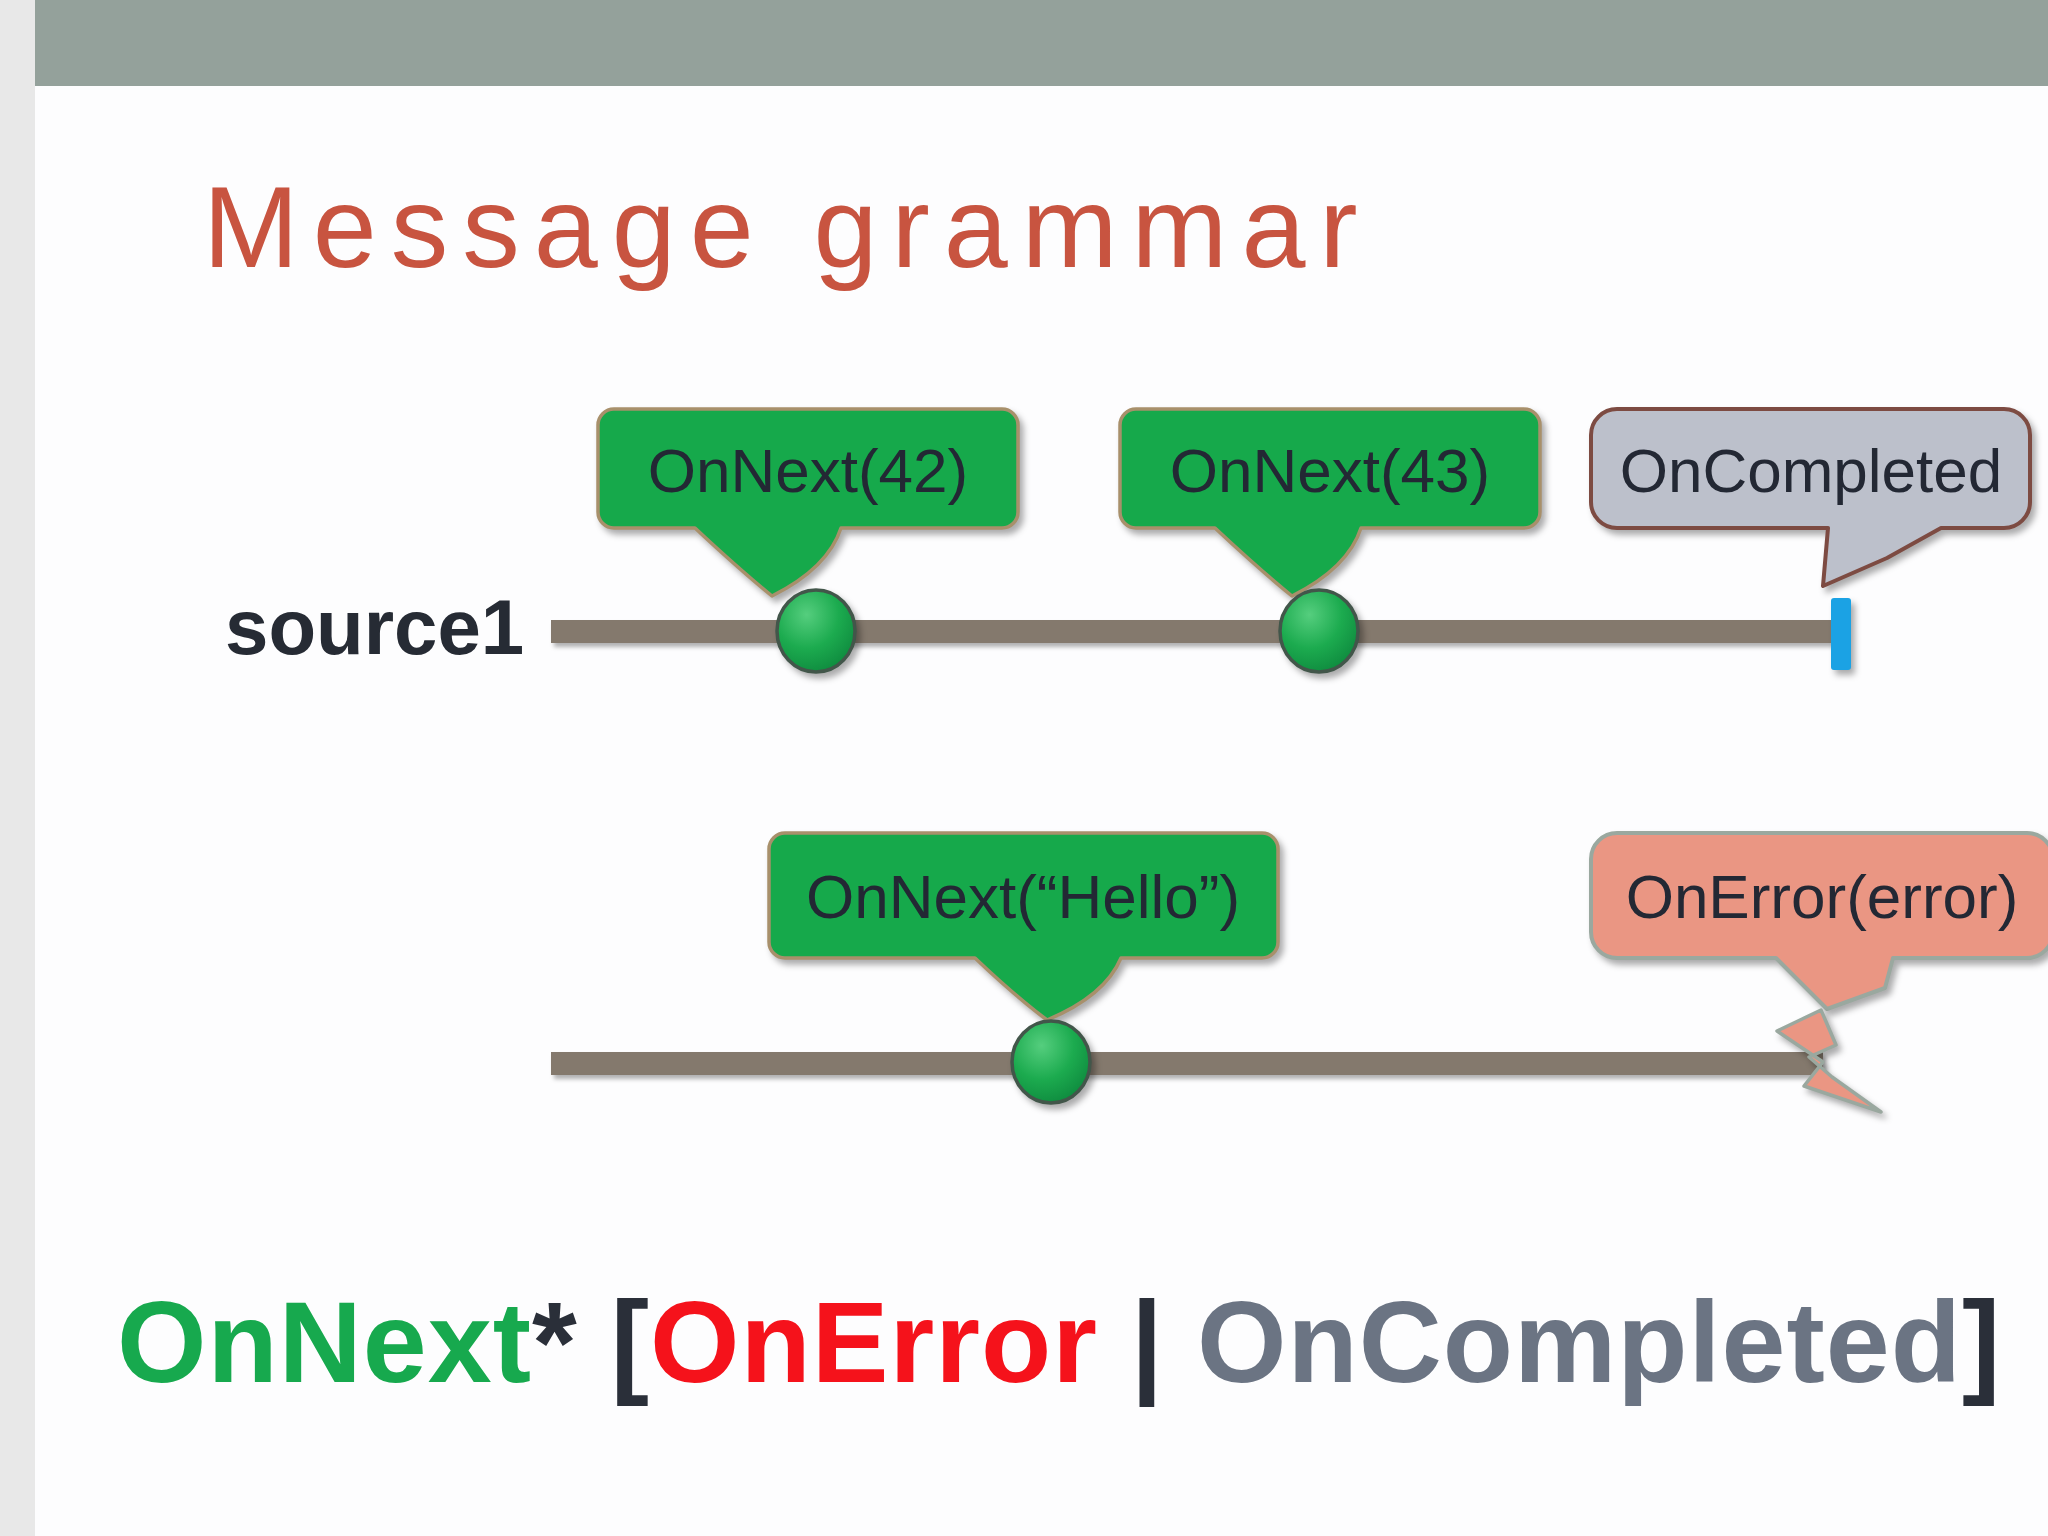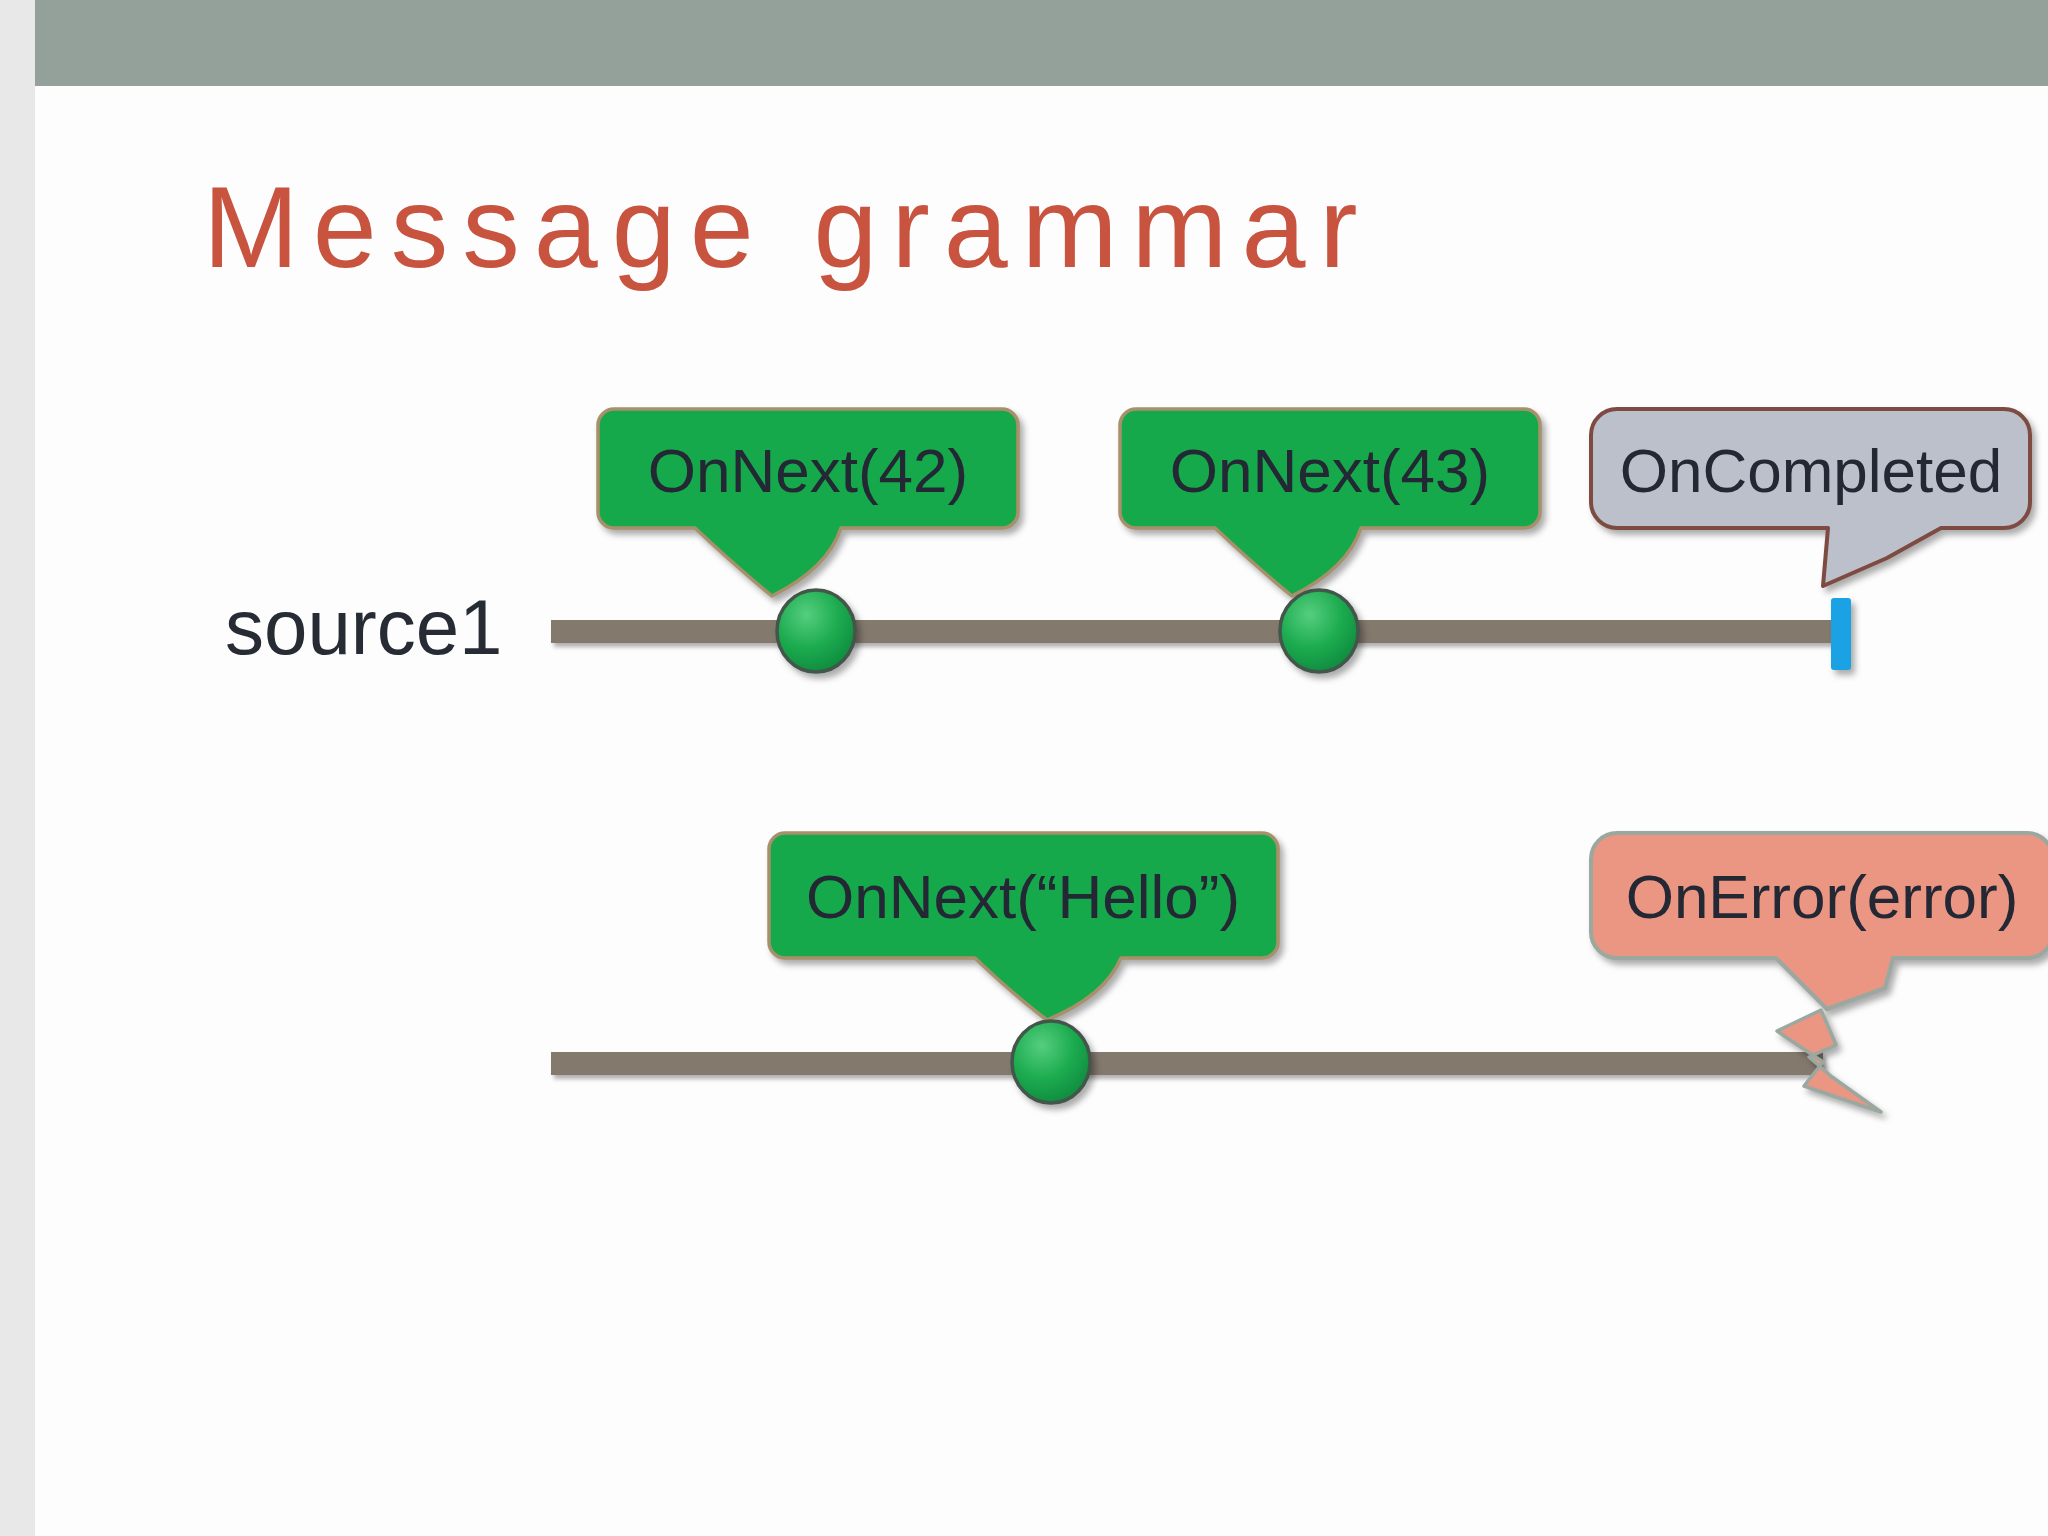--- a/index.html
+++ b/index.html
@@ -6,21 +6,21 @@
   .slide{
     position:relative;width:2048px;height:1536px;overflow:hidden;
     background:#fdfdfe;font-family:"Liberation Sans",sans-serif;margin-left:35px;
   }
   .topbar{position:absolute;left:0;top:0;width:2048px;height:86px;background:#94a19b;}
   .title{
     position:absolute;left:168px;top:170px;font-size:115px;letter-spacing:14px;
     color:#c85440;white-space:nowrap;line-height:1;
   }
   .src-label{
-    position:absolute;font-size:78px;font-weight:normal;color:#262b34;
+    position:absolute;font-size:78px;font-weight:bold;color:#262b34;
     line-height:1;white-space:nowrap;
   }
   .src1{left:190px;top:588px;}
   .src2{left:190px;top:1020px;}
   svg.diagram{position:absolute;left:0;top:0;}
   .bubble-text{
     font-family:"Liberation Sans",sans-serif;font-size:62px;fill:#232834;
   }
   .grammar{
     position:absolute;left:82px;top:1285px;font-size:115px;font-weight:bold;
@@ -81,14 +81,17 @@
     <ellipse class="shadowed" cx="781" cy="631" rx="39" ry="41" fill="url(#marbleG)" stroke="#42564a" stroke-width="3.5"></ellipse>
     <ellipse class="shadowed" cx="1284" cy="631" rx="39" ry="41" fill="url(#marbleG)" stroke="#42564a" stroke-width="3.5"></ellipse>
     <ellipse class="shadowed" cx="1016" cy="1062" rx="39" ry="41" fill="url(#marbleG)" stroke="#42564a" stroke-width="3.5"></ellipse>
 
     <rect class="shadowed" x="1796" y="598" width="20" height="72" rx="3" fill="#1ba2e4"></rect>
 
     <path class="shadowed" d="M1742 1031 L1786 1010 L1801 1045 L1774 1057 L1797 1077 L1846 1112
          L1769 1086 L1788 1062 Z" fill="#ea9683" stroke="#9aa89f" stroke-width="3.5" stroke-linejoin="round"></path>
   </svg>
 
+  <div class="grammar">
+    <span style="color:#17a94e">OnNext</span><span style="color:#2a2f39">*</span><span style="color:#2a2f39"> [</span><span style="color:#f5121b">OnError</span><span style="color:#2a2f39"> | </span><span style="color:#6b7483">OnCompleted</span><span style="color:#2a2f39">]</span>
+  </div>
 
 </div>
 
 </body></html>

